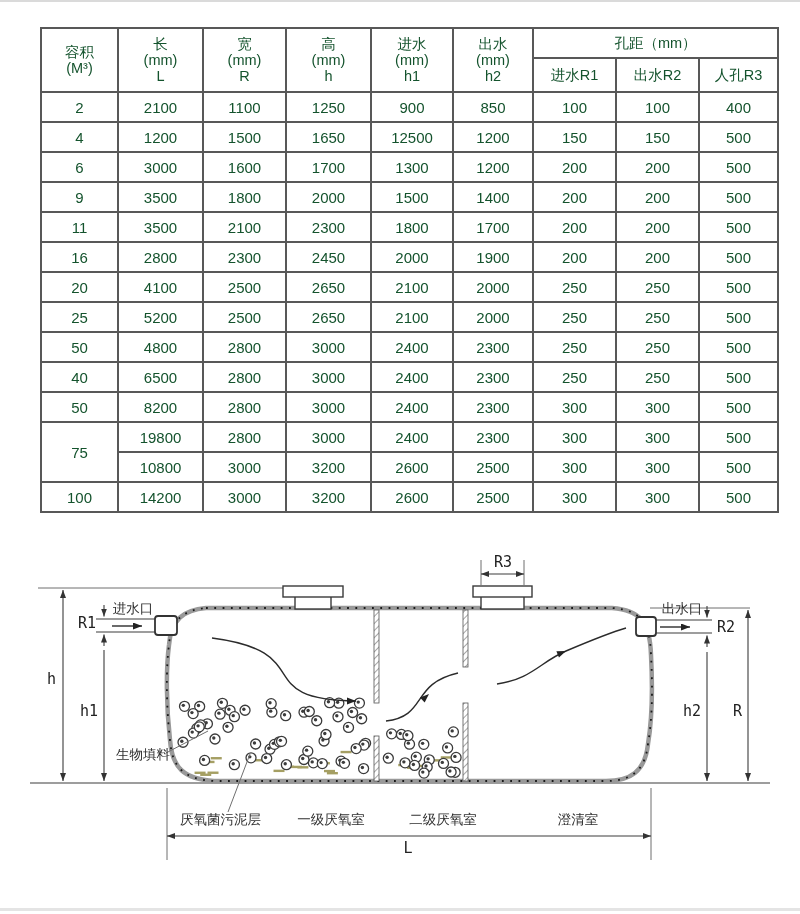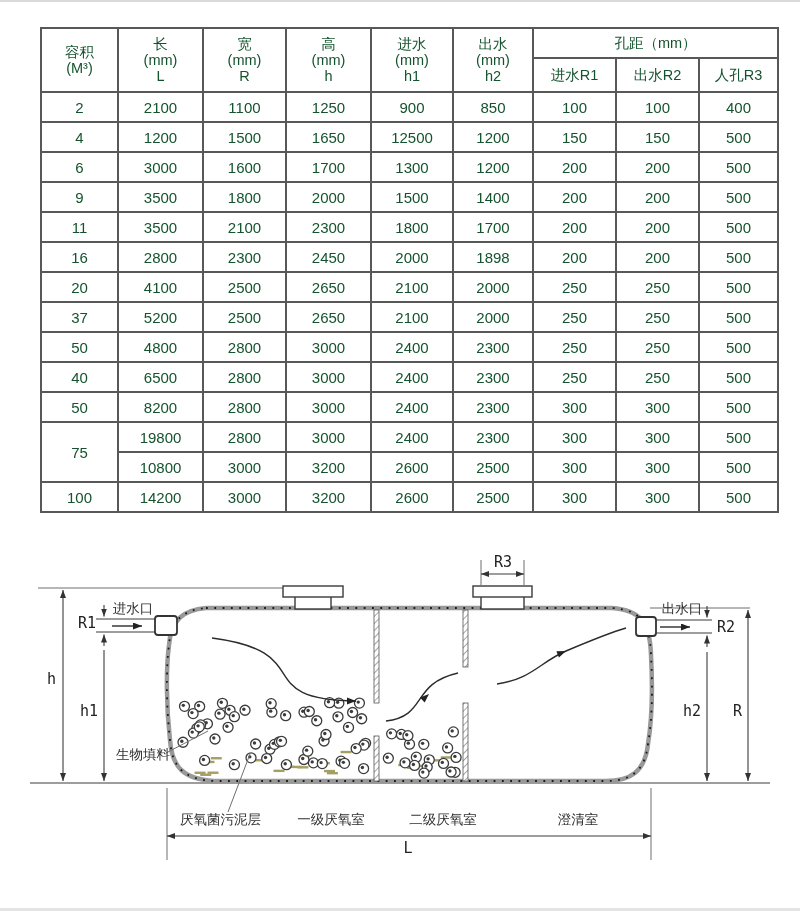--- a/index.html
+++ b/index.html
@@ -123,38 +123,38 @@
           <td>200</td>
           <td>200</td>
           <td>500</td>
         </tr>
         <tr>
           <td>16</td>
           <td>2800</td>
           <td>2300</td>
           <td>2450</td>
           <td>2000</td>
-          <td>1898</td>
+          <td>1900</td>
           <td>200</td>
           <td>200</td>
           <td>500</td>
         </tr>
         <tr>
           <td>20</td>
           <td>4100</td>
           <td>2500</td>
           <td>2650</td>
           <td>2100</td>
           <td>2000</td>
           <td>250</td>
           <td>250</td>
           <td>500</td>
         </tr>
         <tr>
-          <td>37</td>
+          <td>25</td>
           <td>5200</td>
           <td>2500</td>
           <td>2650</td>
           <td>2100</td>
           <td>2000</td>
           <td>250</td>
           <td>250</td>
           <td>500</td>
         </tr>
         <tr>

